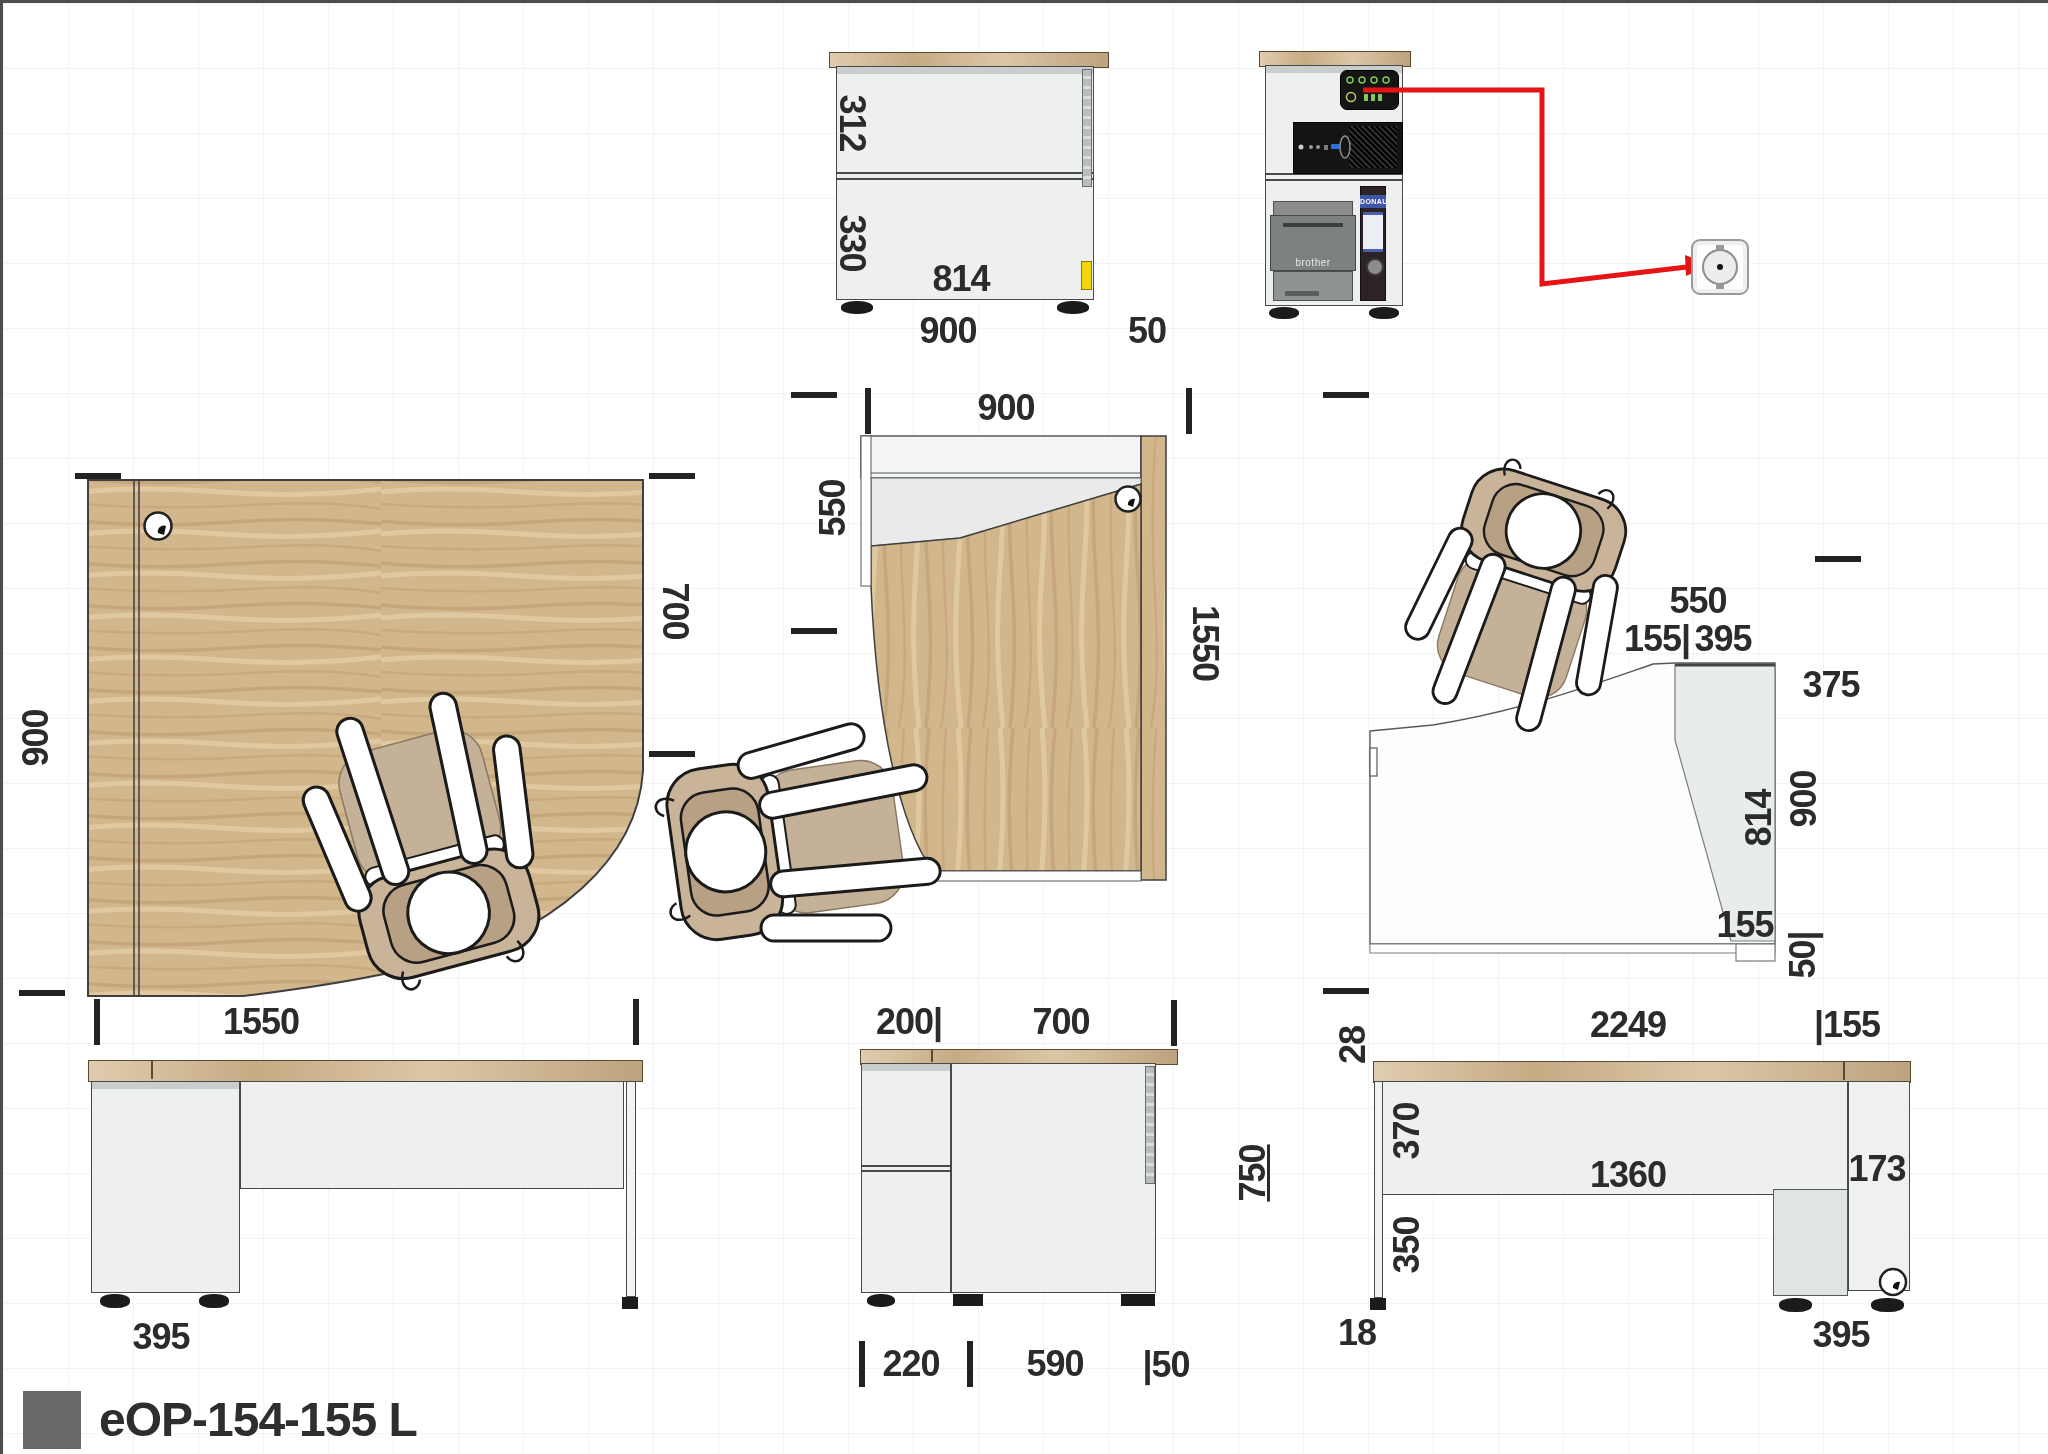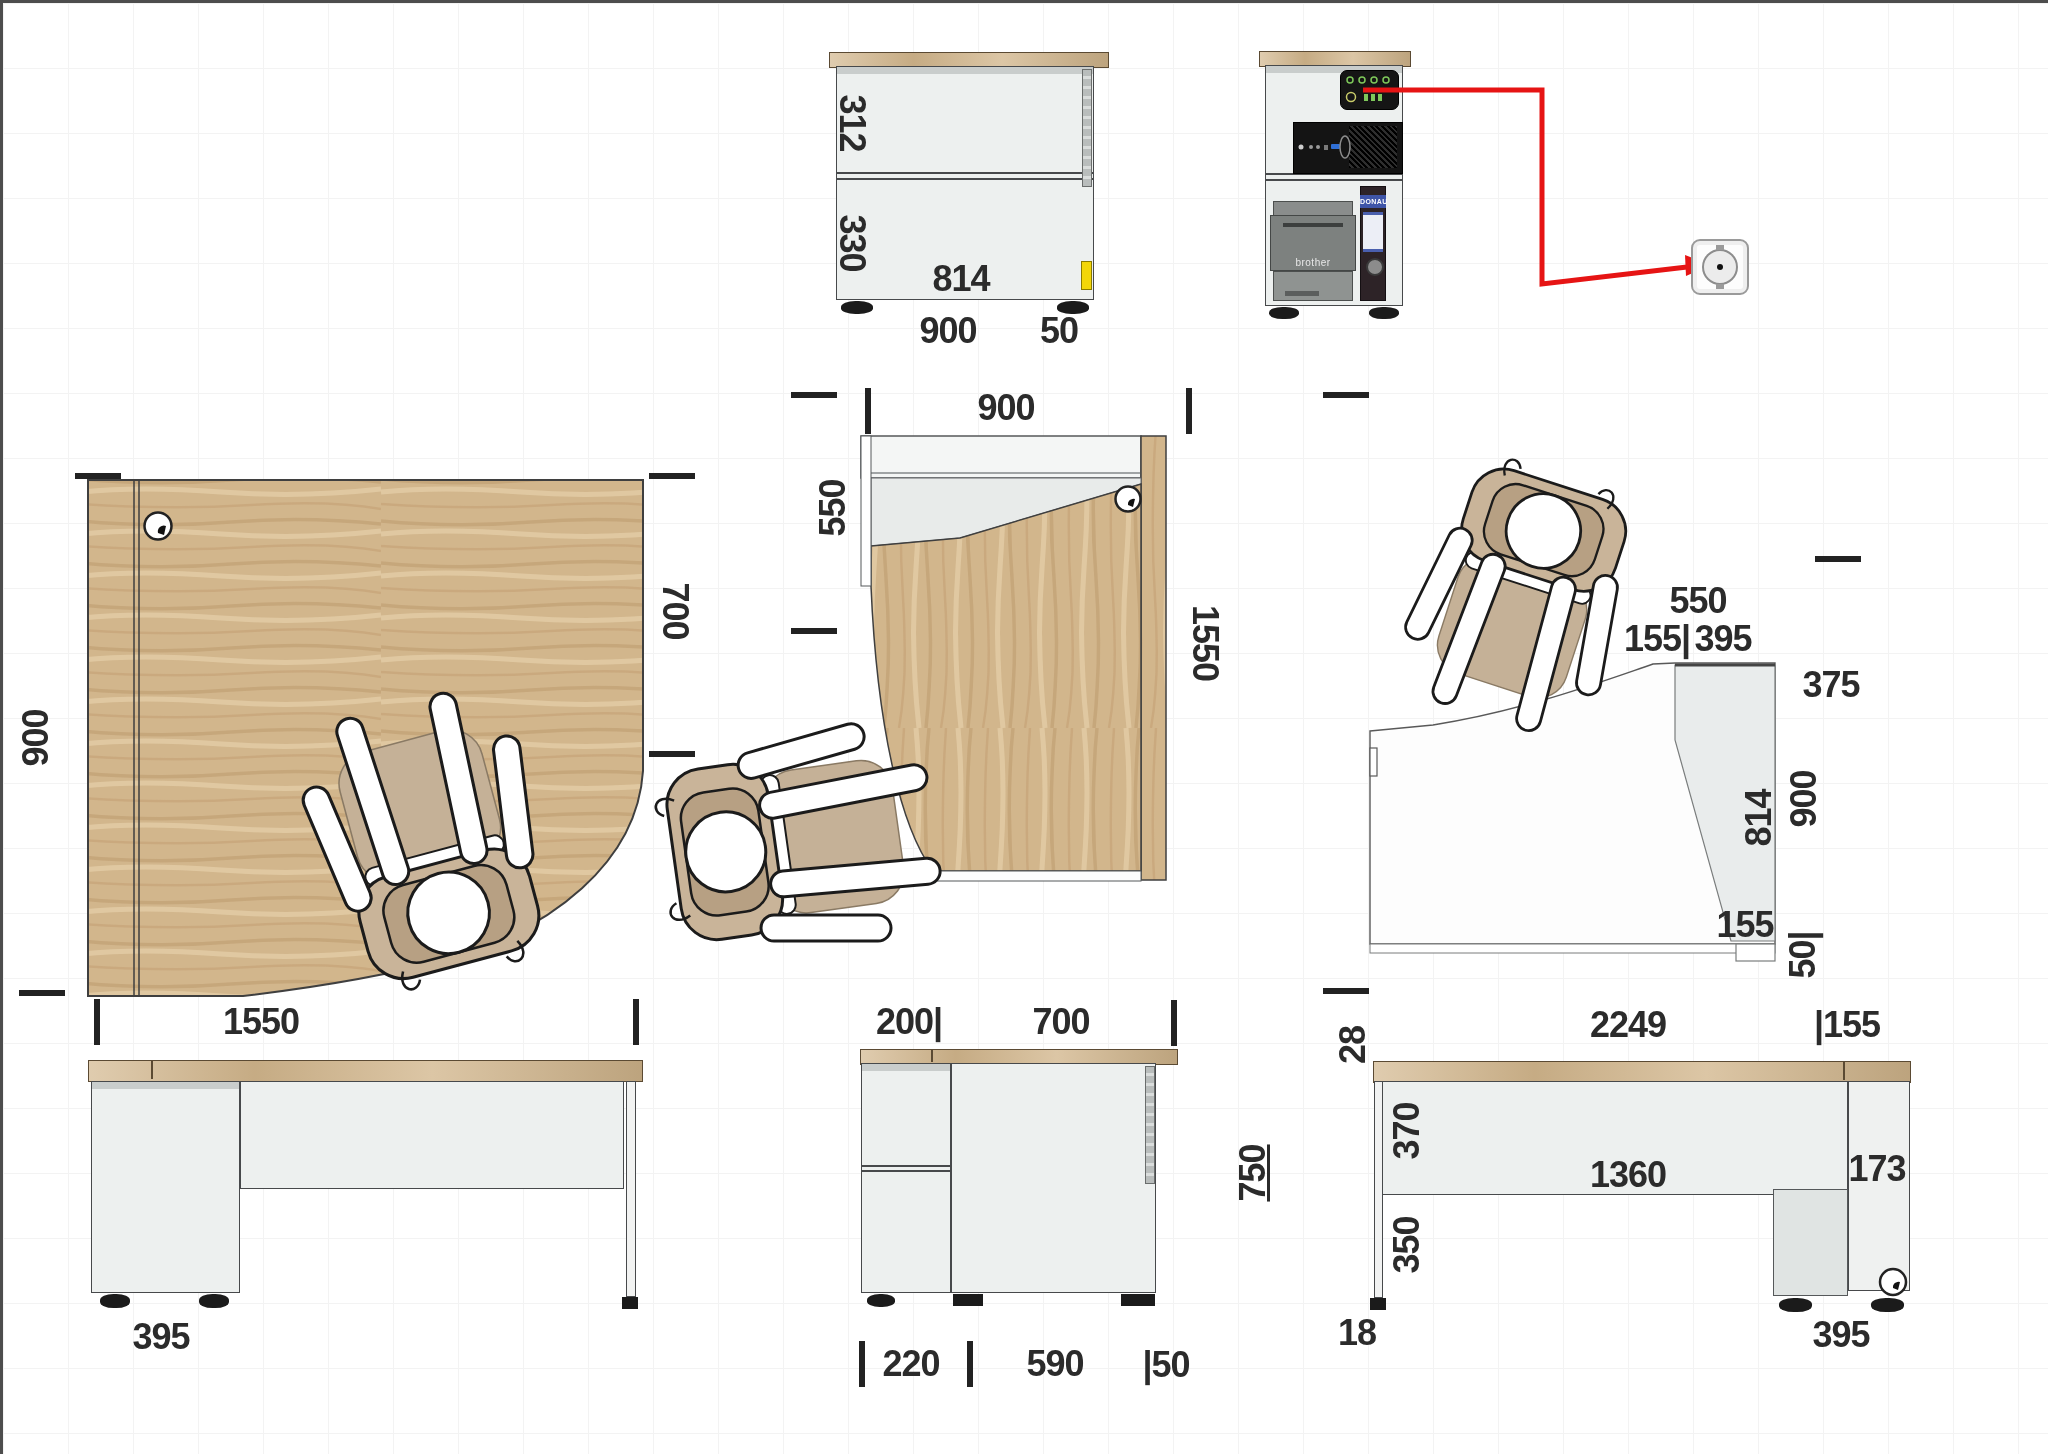--- a/index.html
+++ b/index.html
@@ -101,21 +101,21 @@
   <div class="line" style="left:834px;top:169px;width:256px;height:2px"></div>
   <div class="line" style="left:834px;top:175px;width:256px;height:2px"></div>
   <div class="hatch" style="left:1079px;top:66px;height:118px"></div>
   <div class="yellow" style="left:1078px;top:258px;width:11px;height:29px"></div>
   <div class="foot" style="left:838px;top:298px;width:32px;height:13px"></div>
   <div class="foot" style="left:1054px;top:298px;width:32px;height:13px"></div>
   <div class="dim r90" style="left:849px;top:120px">312</div>
   <div class="dim r90" style="left:849px;top:240px">330</div>
   <div class="dim" style="left:958px;top:276px">814</div>
   <div class="dim" style="left:945px;top:328px">900</div>
-  <div class="dim" style="left:1056px;top:328px">50</div>
+  <div class="dim" style="left:1144px;top:328px">50</div>
 
   <div class="woodbar" style="left:1256px;top:48px;width:150px;height:14px"></div>
   <div class="panel" style="left:1262px;top:62px;width:138px;height:241px"></div>
   <div class="innerstrip" style="left:1263px;top:63px;width:136px;height:7px"></div>
   <div class="line" style="left:1263px;top:170px;width:136px;height:2px"></div>
   <div class="line" style="left:1263px;top:176px;width:136px;height:2px"></div>
   <div class="foot" style="left:1266px;top:304px;width:30px;height:12px"></div>
   <div class="foot" style="left:1366px;top:304px;width:30px;height:12px"></div>
 
   <div class="strip-black" style="left:1337px;top:67px;width:57px;height:38px"></div>
@@ -284,14 +284,18 @@
     <circle cx="28" cy="27" r="13" fill="#ffffff" stroke="#222" stroke-width="2.5"></circle>
     <path d="M28,33 a5.5,5.5 0 0 1 7,-6 l-2,8 z" fill="#111"></path>
   </svg>
   <div class="dim rm90" style="left:1404px;top:1128px">370</div>
   <div class="dim" style="left:1625px;top:1172px">1360</div>
   <div class="dim rm90" style="left:1404px;top:1242px">350</div>
   <div class="dim" style="left:1874px;top:1166px">173</div>
   <div class="dim" style="left:1354px;top:1330px">18</div>
   <div class="dim" style="left:1838px;top:1332px">395</div>
 
+  <div id="brandrow">
+    <div id="brand-square"></div>
+    <div id="brand-text">eOP-154-155 L</div>
+  </div>
 
 </div>
 
 </body></html>

